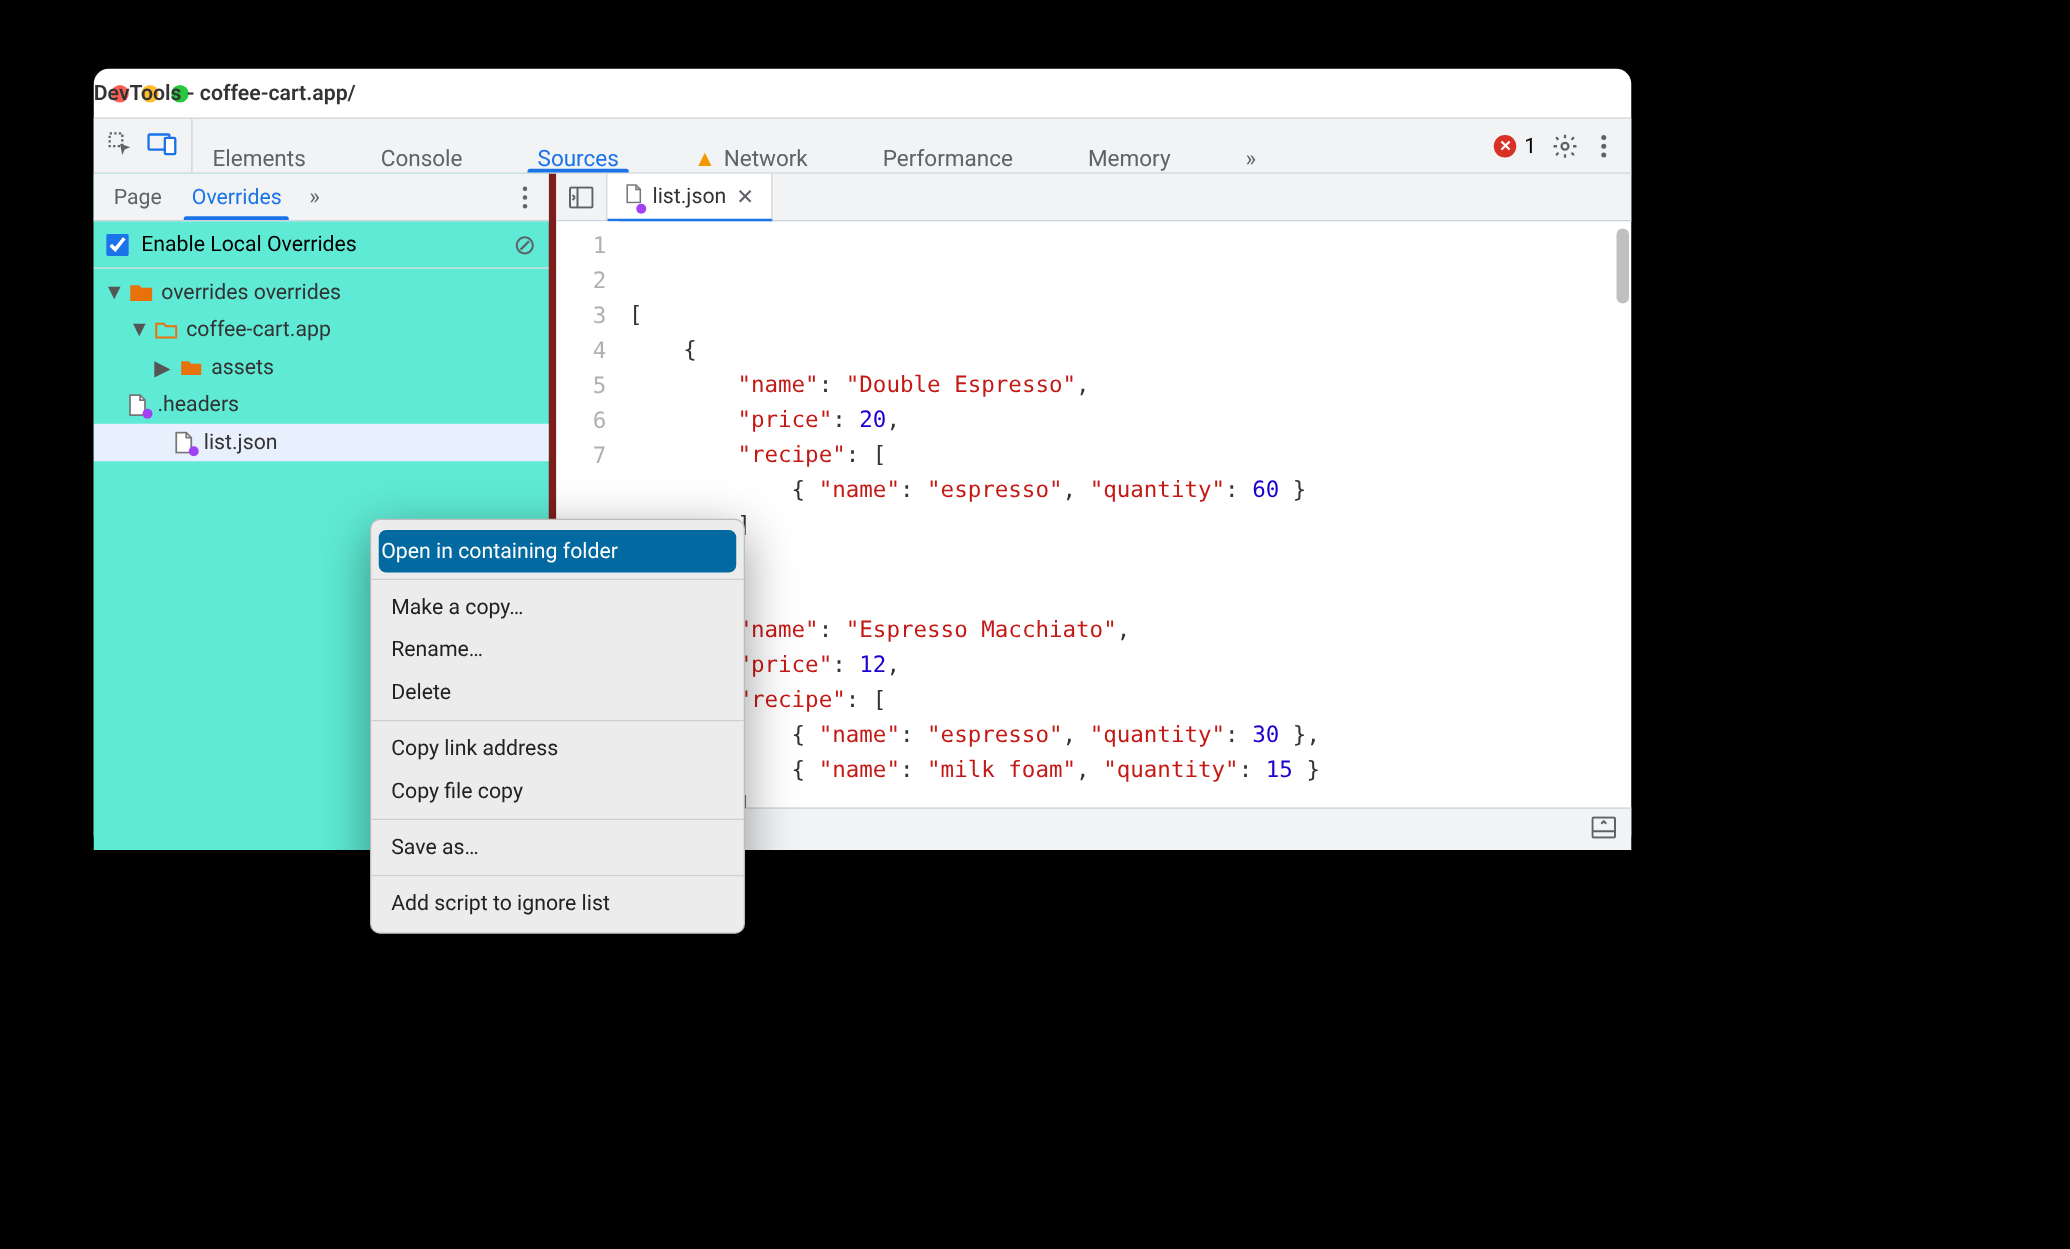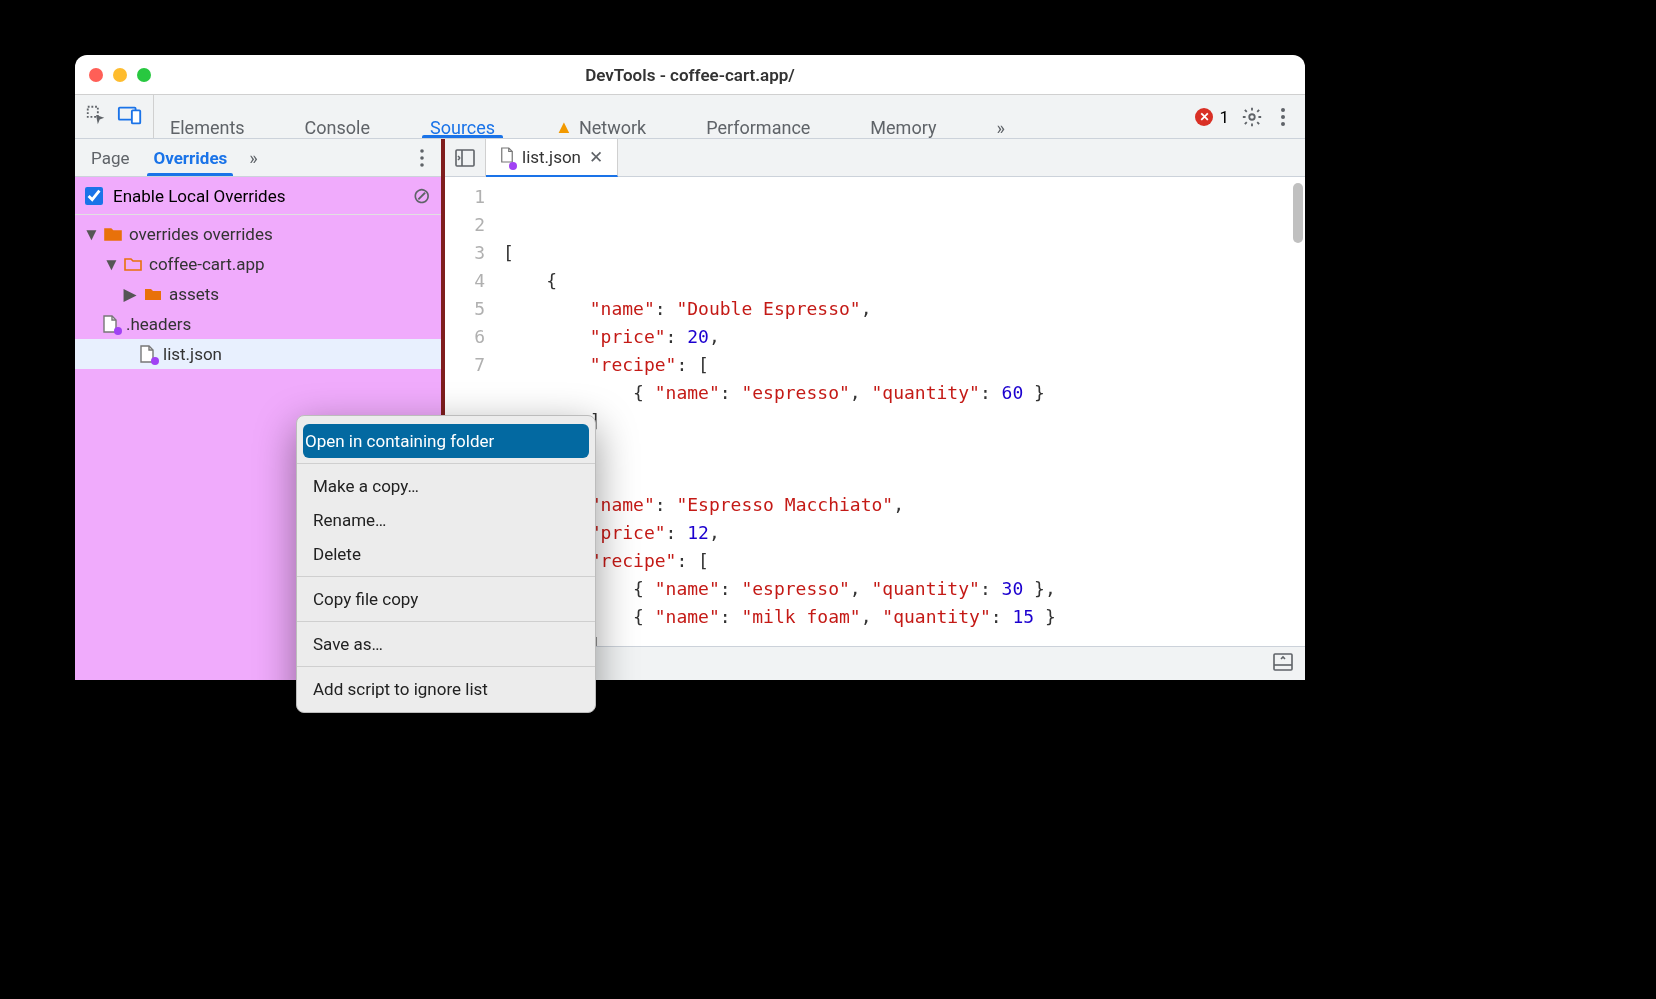--- a/index.html
+++ b/index.html
@@ -32,21 +32,20 @@
     border-bottom: 1px solid #d0d0d0;
   }
   .traffic-lights { display: flex; gap: 10px; }
   .tl { width: 14px; height: 14px; border-radius: 50%; }
   .tl.red { background: #ff5f57; }
   .tl.yellow { background: #febc2e; }
   .tl.green { background: #28c840; }
   .window-title {
     position: absolute;
     left: 0; right: 0;
-    text-align: center;
     font-size: 17px;
     font-weight: 600;
     color: #333;
     pointer-events: none;
   }
   .toolbar {
     height: 44px;
     display: flex;
     align-items: stretch;
     border-bottom: 1px solid #ccd2da;
@@ -106,44 +105,43 @@
     color:#fff; font-size:12px; font-weight:bold;
   }
   .gear-icon svg, .dots-icon svg { display:block; }
   .main {
     flex: 1;
     display: flex;
     min-height: 0;
   }
   .sidebar {
     width: 370px;
-    border-right: 4px solid #7f1d1d;
+    border-right: 6px solid #7f1d1d;
     display: flex;
     flex-direction: column;
-    background: #f0abfc;
+    background: #5eead4;
   }
   .sidebar-tabs {
     height: 38px;
     display: flex;
     align-items: stretch;
     border-bottom: 1px solid #ccd2da;
     background: #f1f3f4;
     padding-left: 4px;
   }
   .sidebar-tab {
     padding: 0 12px;
     display:flex; align-items:center;
     font-size: 17px;
     color: #5f6368;
     cursor: pointer;
     position: relative;
   }
   .sidebar-tab.active {
     color: #1a73e8;
-    font-weight: bold;
   }
   .sidebar-tab.active::after {
     content:'';
     position:absolute; bottom:0; left:6px; right:6px; height:3px;
     background:#1a73e8; border-radius:2px 2px 0 0;
   }
   .sidebar-tabs .chev { padding: 0 10px; display:flex; align-items:center;}
   .sidebar-tabs .more-dots { margin-left:auto; padding: 0 12px; display:flex; align-items:center; color:#5f6368;}
   .overrides-row {
     height: 38px;
@@ -475,18 +473,19 @@
   </div>
 </div>
 
 <div class="context-menu">
   <div class="item highlight">Open in containing folder</div>
   <hr>
   <div class="item">Make a copy…</div>
   <div class="item">Rename…</div>
   <div class="item">Delete</div>
   <hr>
+  <div class="item">Copy link address</div>
   <div class="item">Copy file copy</div>
   <hr>
   <div class="item">Save as…</div>
   <hr>
   <div class="item">Add script to ignore list</div>
 </div>
 
 </body></html>

